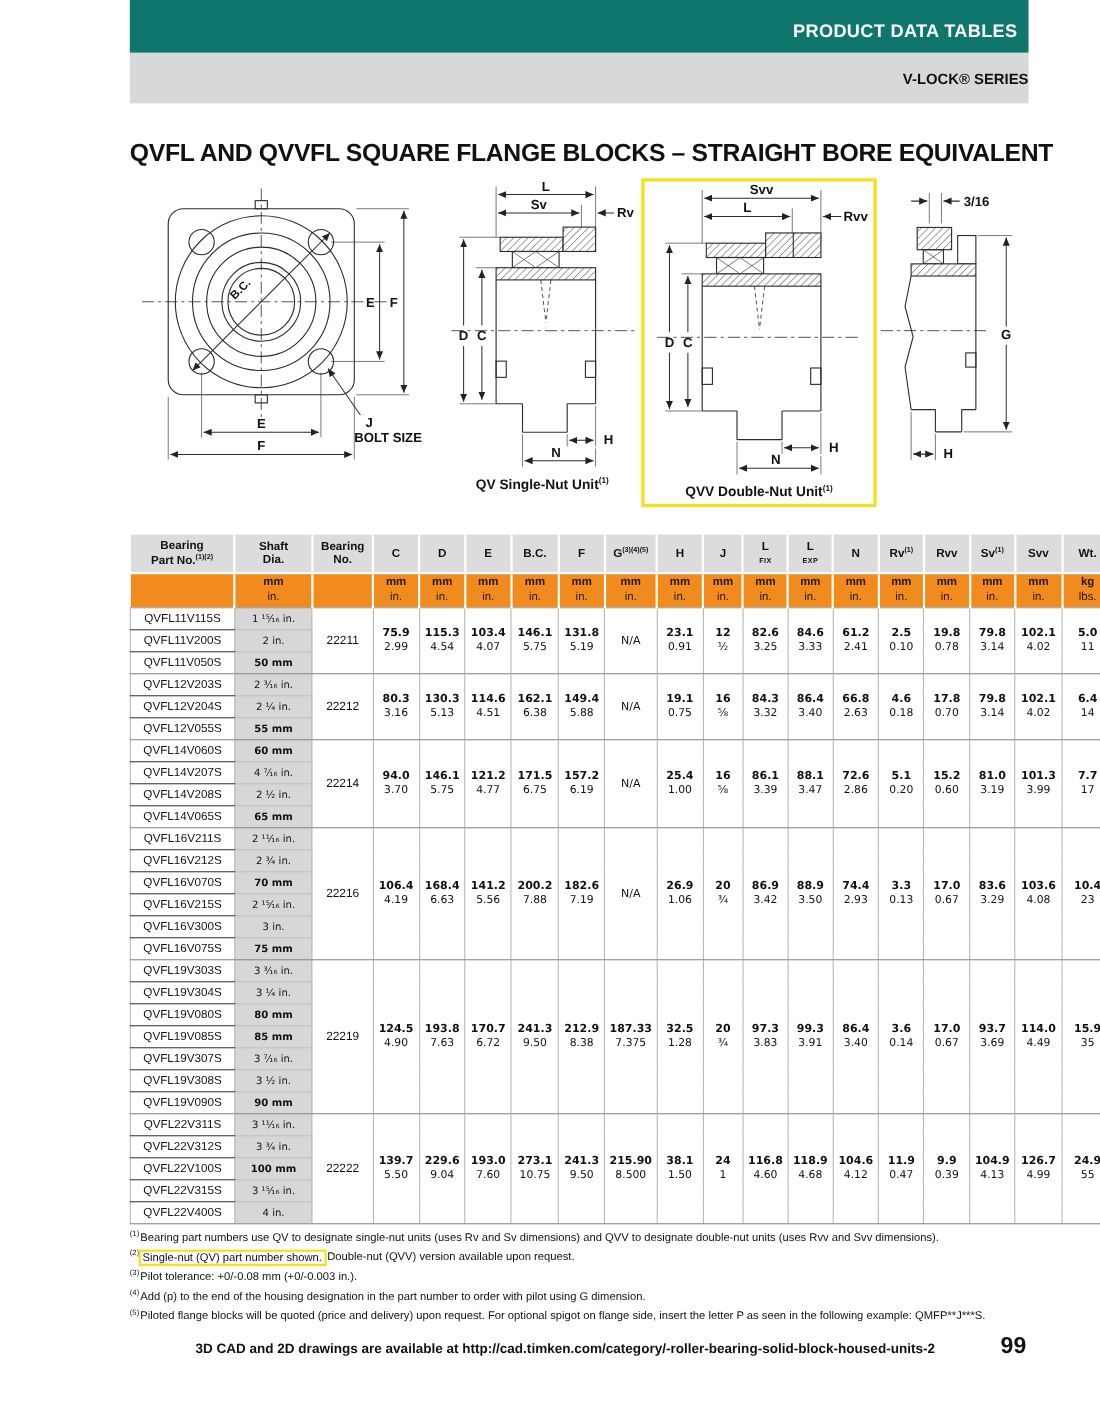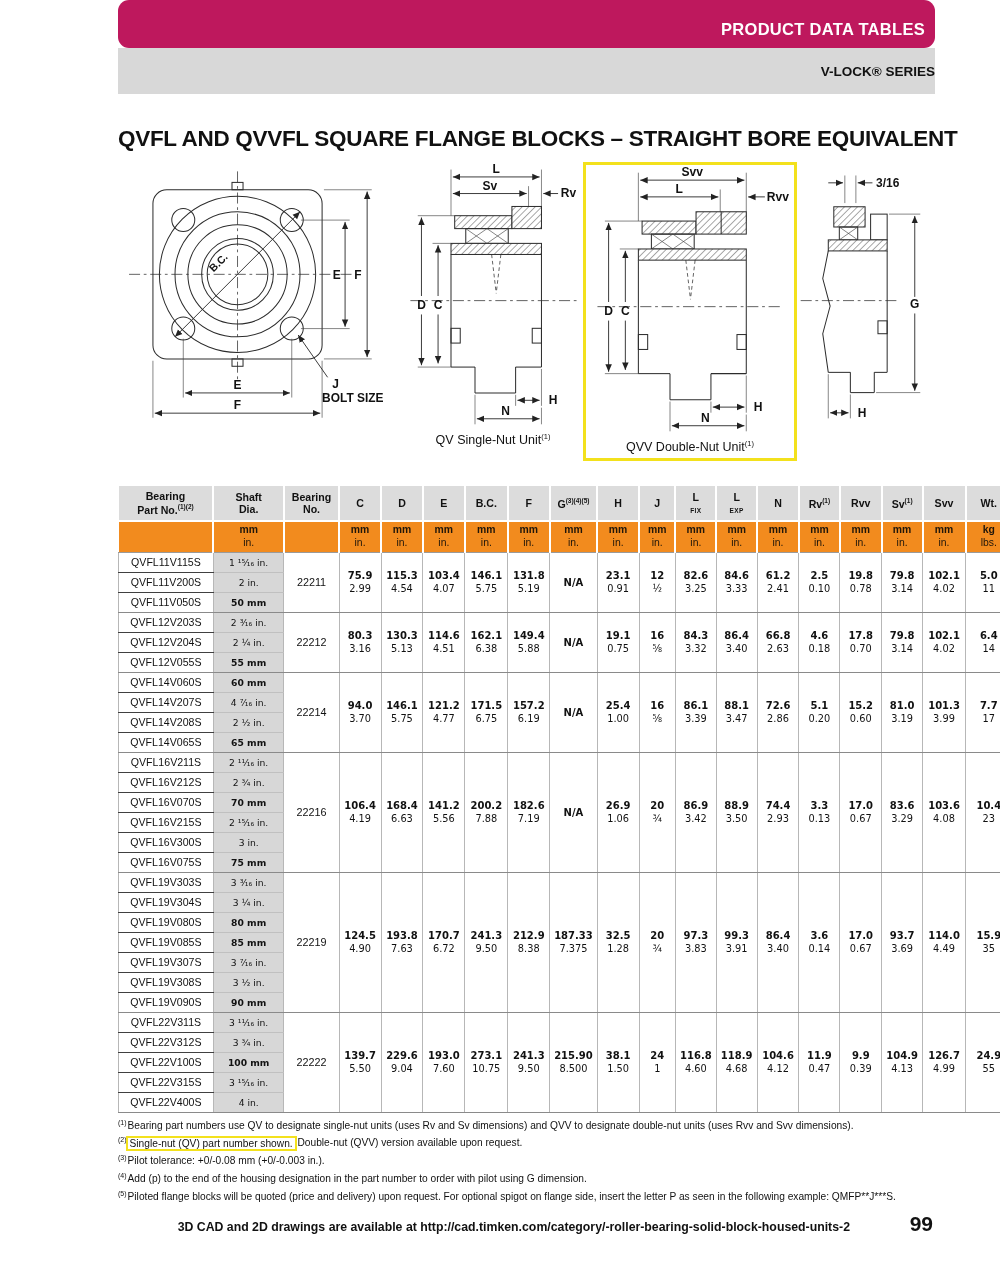--- a/index.html
+++ b/index.html
@@ -1,53 +1,53 @@
 <!DOCTYPE html>
 <html><head>
 <meta charset="utf-8">
 <style>
   html,body{margin:0;padding:0;background:#fff;color:#111;font-family:"Liberation Sans",sans-serif;}
   .page{position:relative;width:1000px;height:1280px;background:#fff;overflow:hidden;}
   .content{position:absolute;left:118px;top:0;width:817px;}
-  .band1{height:48px;background:#be185d;color:#fff;display:flex;align-items:flex-end;justify-content:flex-end;
-         box-sizing:border-box;padding:0 10px 9px 0;font-weight:bold;font-size:16.5px;letter-spacing:.3px;border-radius:11px;}
+  .band1{height:48px;background:#0f766e;color:#fff;display:flex;align-items:flex-end;justify-content:flex-end;
+         box-sizing:border-box;padding:0 10px 9px 0;font-weight:bold;font-size:16.5px;letter-spacing:.3px;}
   .band2{height:46px;background:#d8d8d8;display:flex;align-items:center;justify-content:flex-end;
          box-sizing:border-box;font-weight:bold;font-size:13.5px;}
   .title{margin-top:32px;font-size:22.5px;font-weight:bold;letter-spacing:-.3px;white-space:nowrap;}
   
   .dwg-row{display:flex;align-items:flex-start;justify-content:space-between;margin-top:10px;height:318px;}
   .fig{display:flex;flex-direction:column;align-items:center;}
   .dwg line,.dwg path,.dwg rect,.dwg circle,.dwg polyline{stroke:#2c2c2c;fill:none;stroke-width:1.1;}
   .dwg .hatch{fill:url(#hatch);}
   .dwg .dim{stroke-width:1;}
   .dwg .thin{stroke-width:.7;stroke:#444;}
   .dwg .cl{stroke-dasharray:12 4 3 4;stroke-width:.8;}
   .dwg .dsh{stroke-dasharray:4 3;stroke-width:.8;}
   .dwg text{font:bold 13px "Liberation Sans",sans-serif;fill:#111;stroke:none;}
   .dwg text.sm{font-size:11.5px;}
-  .cap{font-weight:normal;font-size:12.5px;margin-top:2px;text-align:center;}
+  .cap{font-weight:bold;font-size:12.5px;margin-top:2px;text-align:center;}
   .cap sup{font-size:7.5px;}
   .ybox{border:3px solid #f3e11c;padding:2px 4px 4px;display:flex;flex-direction:column;align-items:center;}
   
   table{border-collapse:collapse;table-layout:fixed;width:895px;margin-top:6px;}
   th{background:#dcdcdc;font-size:10.6px;font-weight:bold;line-height:1.12;padding:5px 0 4px;
      border-right:2px solid #fff;border-bottom:2px solid #fff;vertical-align:middle;text-align:center;}
   th sup{font-size:6.5px;}
   .lsub{font-size:6.5px;letter-spacing:.4px;}
   tr.units td{background:#f28b1e;text-align:center;font-size:10.4px;line-height:1.18;padding:2px 0 3px;
      border-right:2px solid #fff;border-bottom:1px solid #9a9a9a;color:#20160a;}
   tbody td{border-right:1px solid #b7b7b7;text-align:center;vertical-align:middle;background:#fff;}
   tbody td:first-child{border-left:1px solid #b7b7b7;}
   .pc{font-size:10.6px;height:17px;border-bottom:1px solid #404040;}
   .sc{font-family:"DejaVu Sans",sans-serif;font-size:9.2px;background:#d7d7d7;border-bottom:1px solid #c0c0c0;margin-top:40px;}
   .mb{font-weight:bold;}
   .bn{font-size:10.8px;margin-top:18px;}
   .val{font-family:"DejaVu Sans",sans-serif;font-size:9.8px;line-height:1.35;}
   .val b{font-size:10px;}
-  .na{font-size:10px;font-weight:bold;}
+  .na{font-size:10px;font-weight:normal;}
   .ge{border-bottom:1.5px solid #8a8a8a !important;}
   
   .fns{margin-top:4px;font-size:10.2px;line-height:1.6;}
   .fn sup{font-size:7px;margin-right:1px;}
   .hl{outline:2px solid #f3e11c;padding:0 2px;}
   
   .footer{position:absolute;top:1212px;left:118px;width:817px;display:flex;align-items:baseline;}
   .fnote{flex:1;text-align:center;font-weight:bold;font-size:12.3px;}
   .pageno{font-weight:bold;font-size:21px;padding-right:2px;}
 </style>

